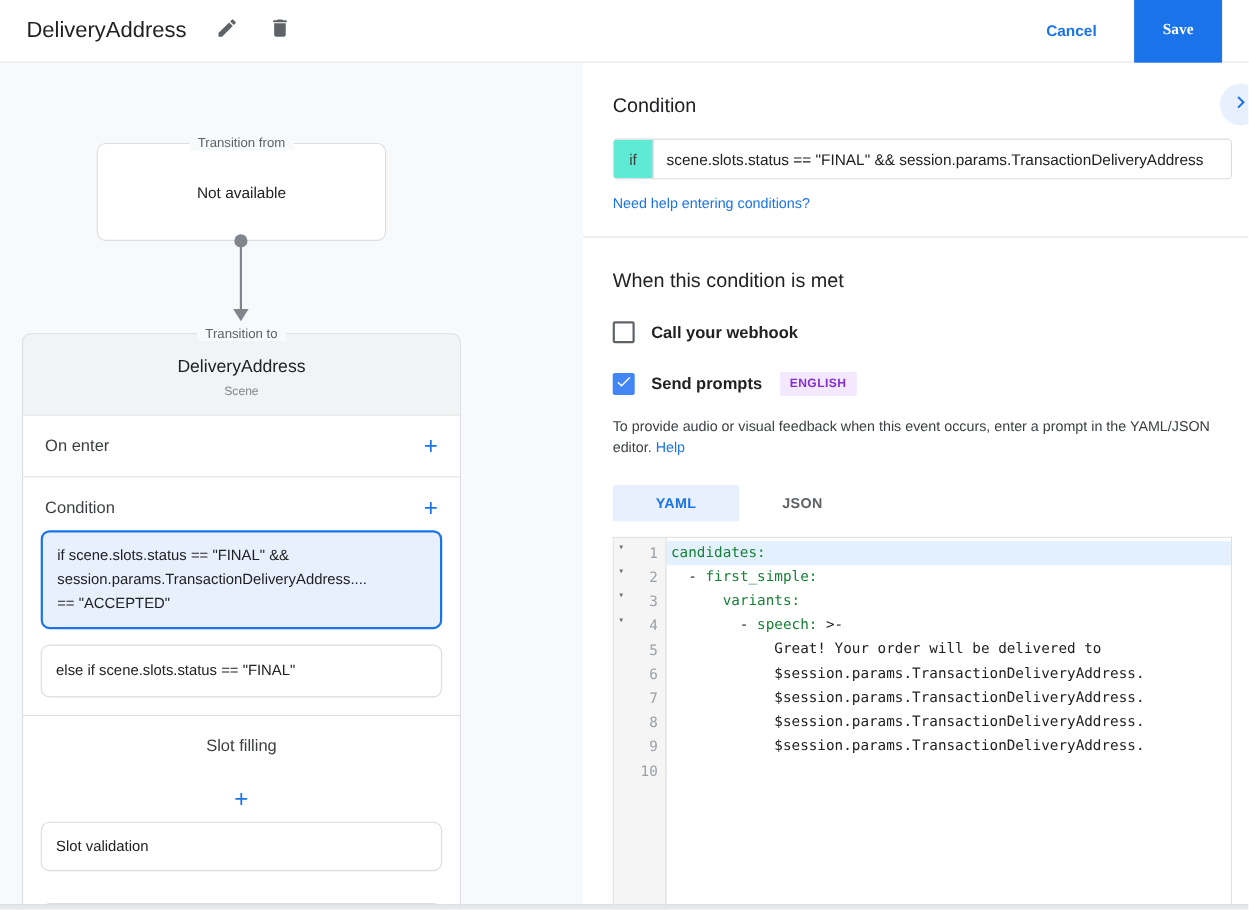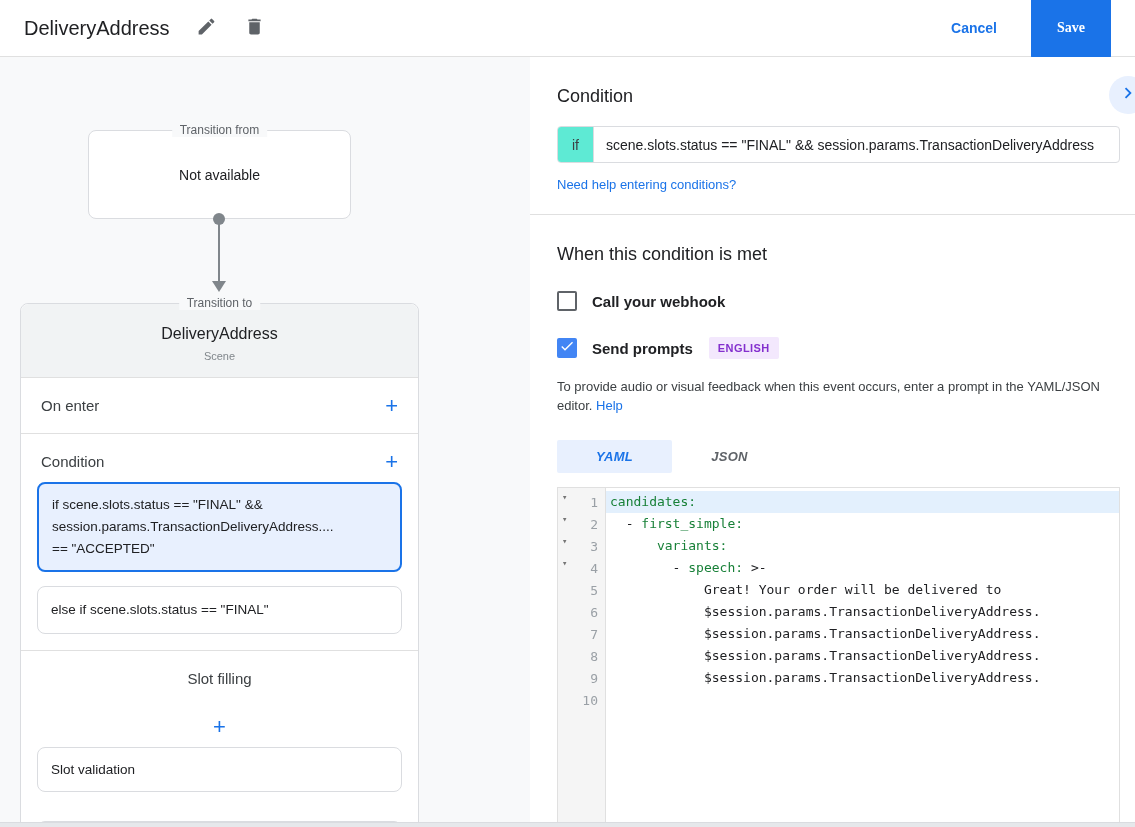--- a/index.html
+++ b/index.html
@@ -72,21 +72,21 @@
           margin-right:15px; flex:none; cursor:pointer; }
   .cbox.checked { background:#4285f4; border-color:#4285f4; display:flex; align-items:center; justify-content:center; }
   .cbox.checked svg { fill:#fff; width:16px; height:16px; }
   .check-label { font-size:15px; font-weight:bold; color:#202124; }
   .lang-badge { margin-left:16px; background:#f3e8fd; color:#8430ce; font-size:11px; font-weight:bold;
                 letter-spacing:0.4px; padding:5px 9px; border-radius:2px; }
   .desc { margin-top:18px; font-size:13px; line-height:19px; color:#3c4043; max-width:556px; }
   .desc a { color:#1a73e8; text-decoration:none; cursor:pointer; }
   .tabs { margin-top:25px; display:flex; }
   .tab { width:115px; height:33px; display:flex; align-items:center; justify-content:center;
-         font-size:13px; font-weight:bold; letter-spacing:0.3px; cursor:pointer; border-radius:2px;font-style:italic; }
+         font-size:13px; font-weight:bold; letter-spacing:0.3px; cursor:pointer; border-radius:2px; }
   .tab.active { background:#e8f0fe; color:#1a73e8; }
   .tab.inactive { color:#5f6368; }
 
   
   .editor { margin:14px 15px 0 27px; border:1px solid #e0e0e0; border-bottom:none; height:349px;
             display:flex; font-family:"DejaVu Sans Mono", monospace; font-size:13px; overflow:hidden; background:#fff; }
   .gcol { width:48px; background:#f5f5f5; border-right:1px solid #e0e0e0; padding-top:3px; flex:none; }
   .gcell { height:22px; display:flex; align-items:center; justify-content:flex-end; padding-right:7px; position:relative; }
   .fold { position:absolute; left:4px; top:1px; color:#757575; font-size:9px; cursor:pointer; }
   .lnum { color:#9aa0a6; font-size:13px; }

